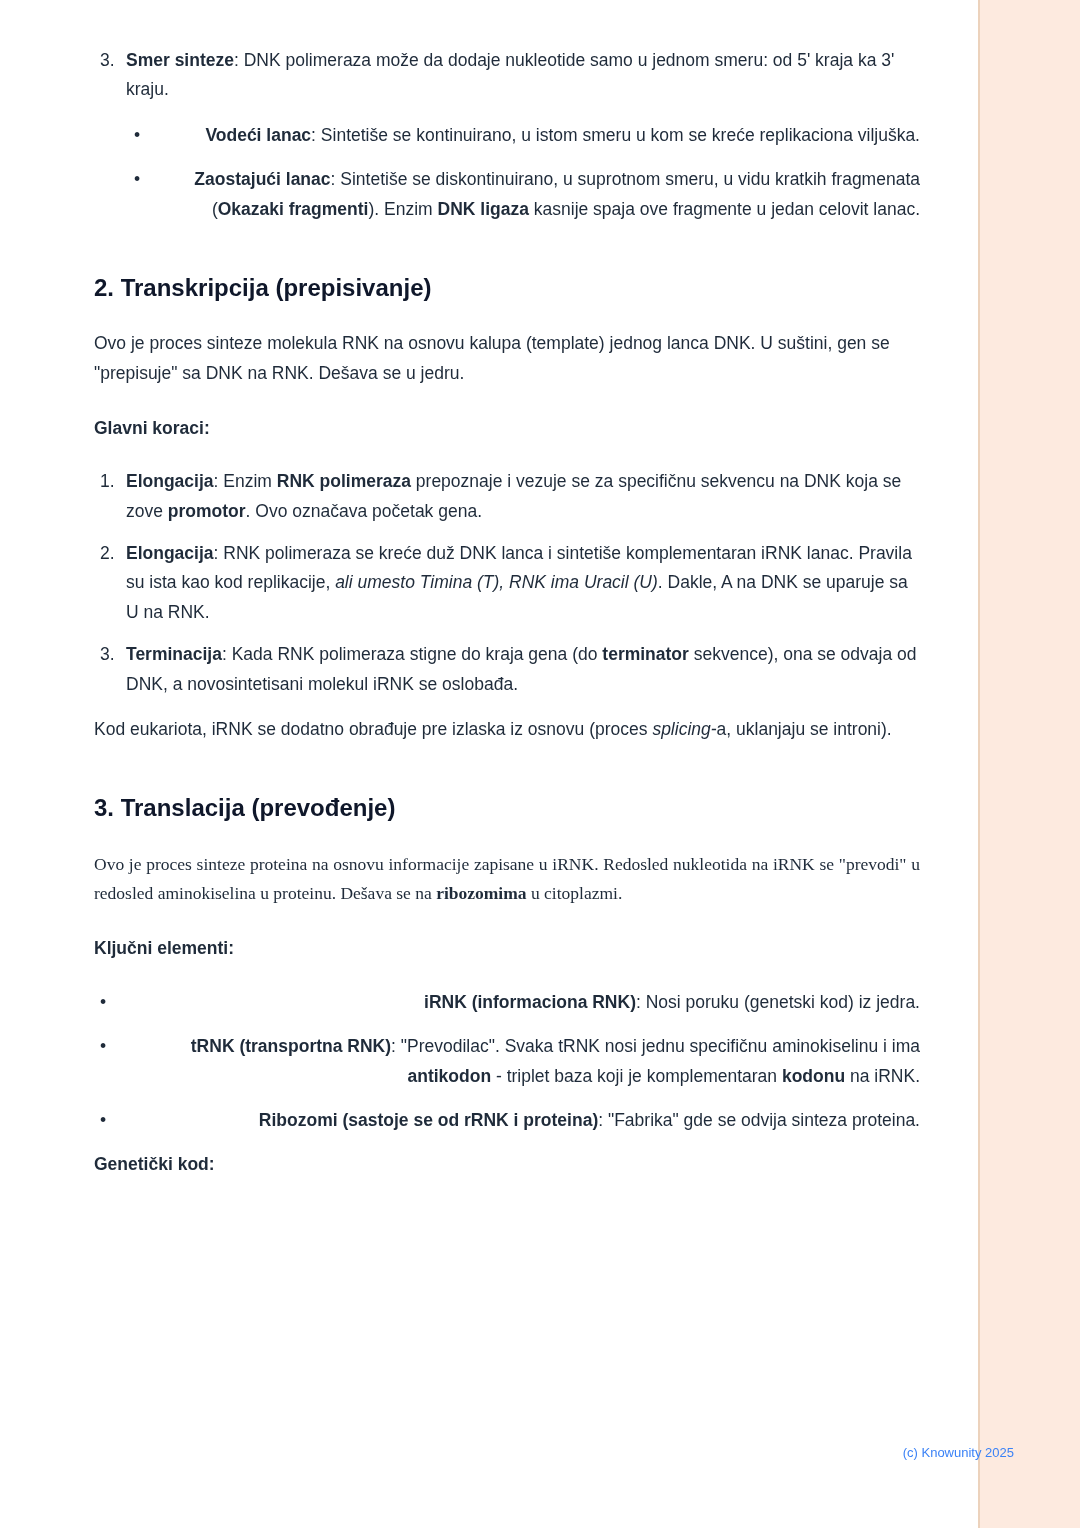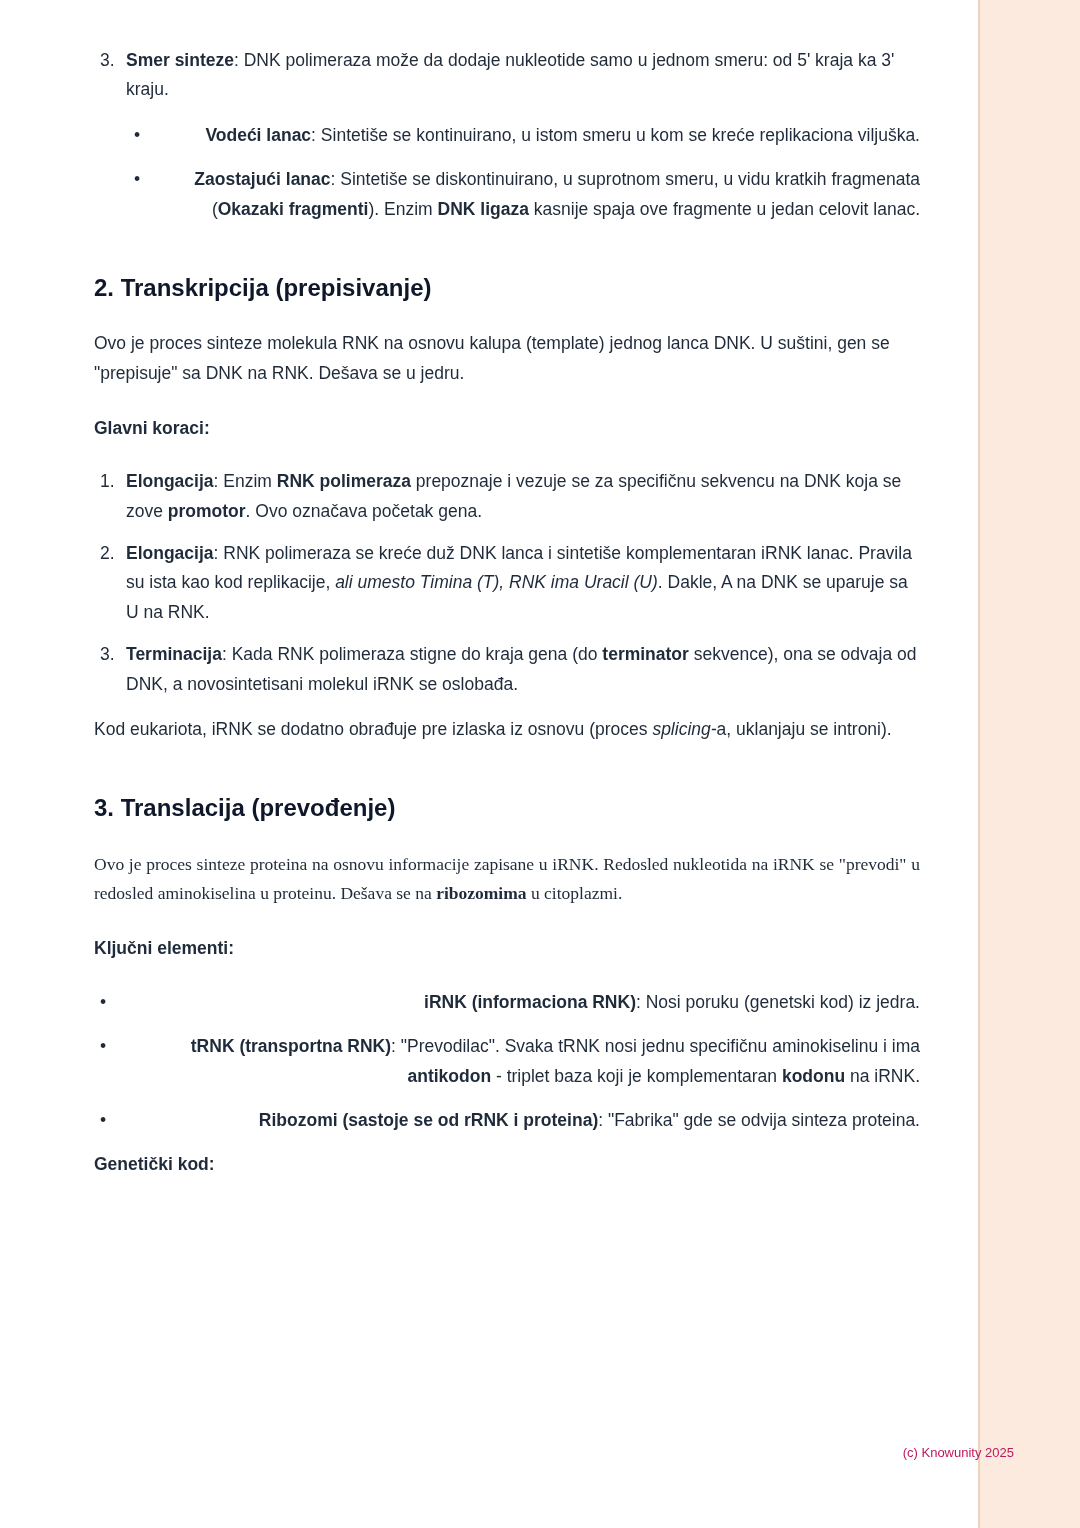--- a/index.html
+++ b/index.html
@@ -66,21 +66,21 @@
     text-align: left;
   }
   .uli .uli-body { flex: 1; text-align: right; }
   .ol-block { margin: 0 0 16px 0; }
   .footer-credit {
     position: absolute;
     right: 66px;
     bottom: 64px;
     z-index: 2;
     font-size: 13px;
-    color: #be185d;
+    color: #3b82f6;
   }
 </style>
 </head>
 <body>
 
 <div class="stripe"></div>
 
 <div class="content">
 
   <div class="oli">

